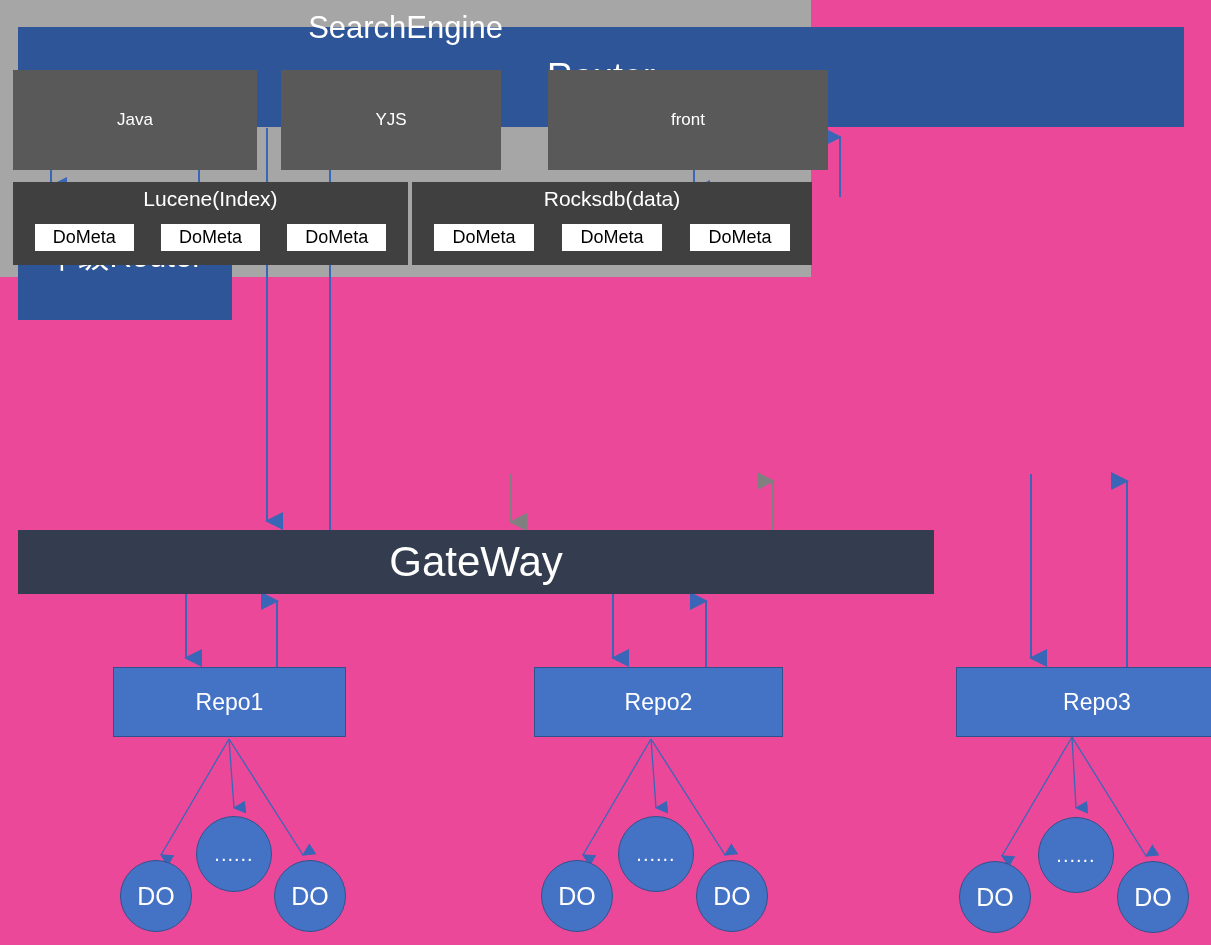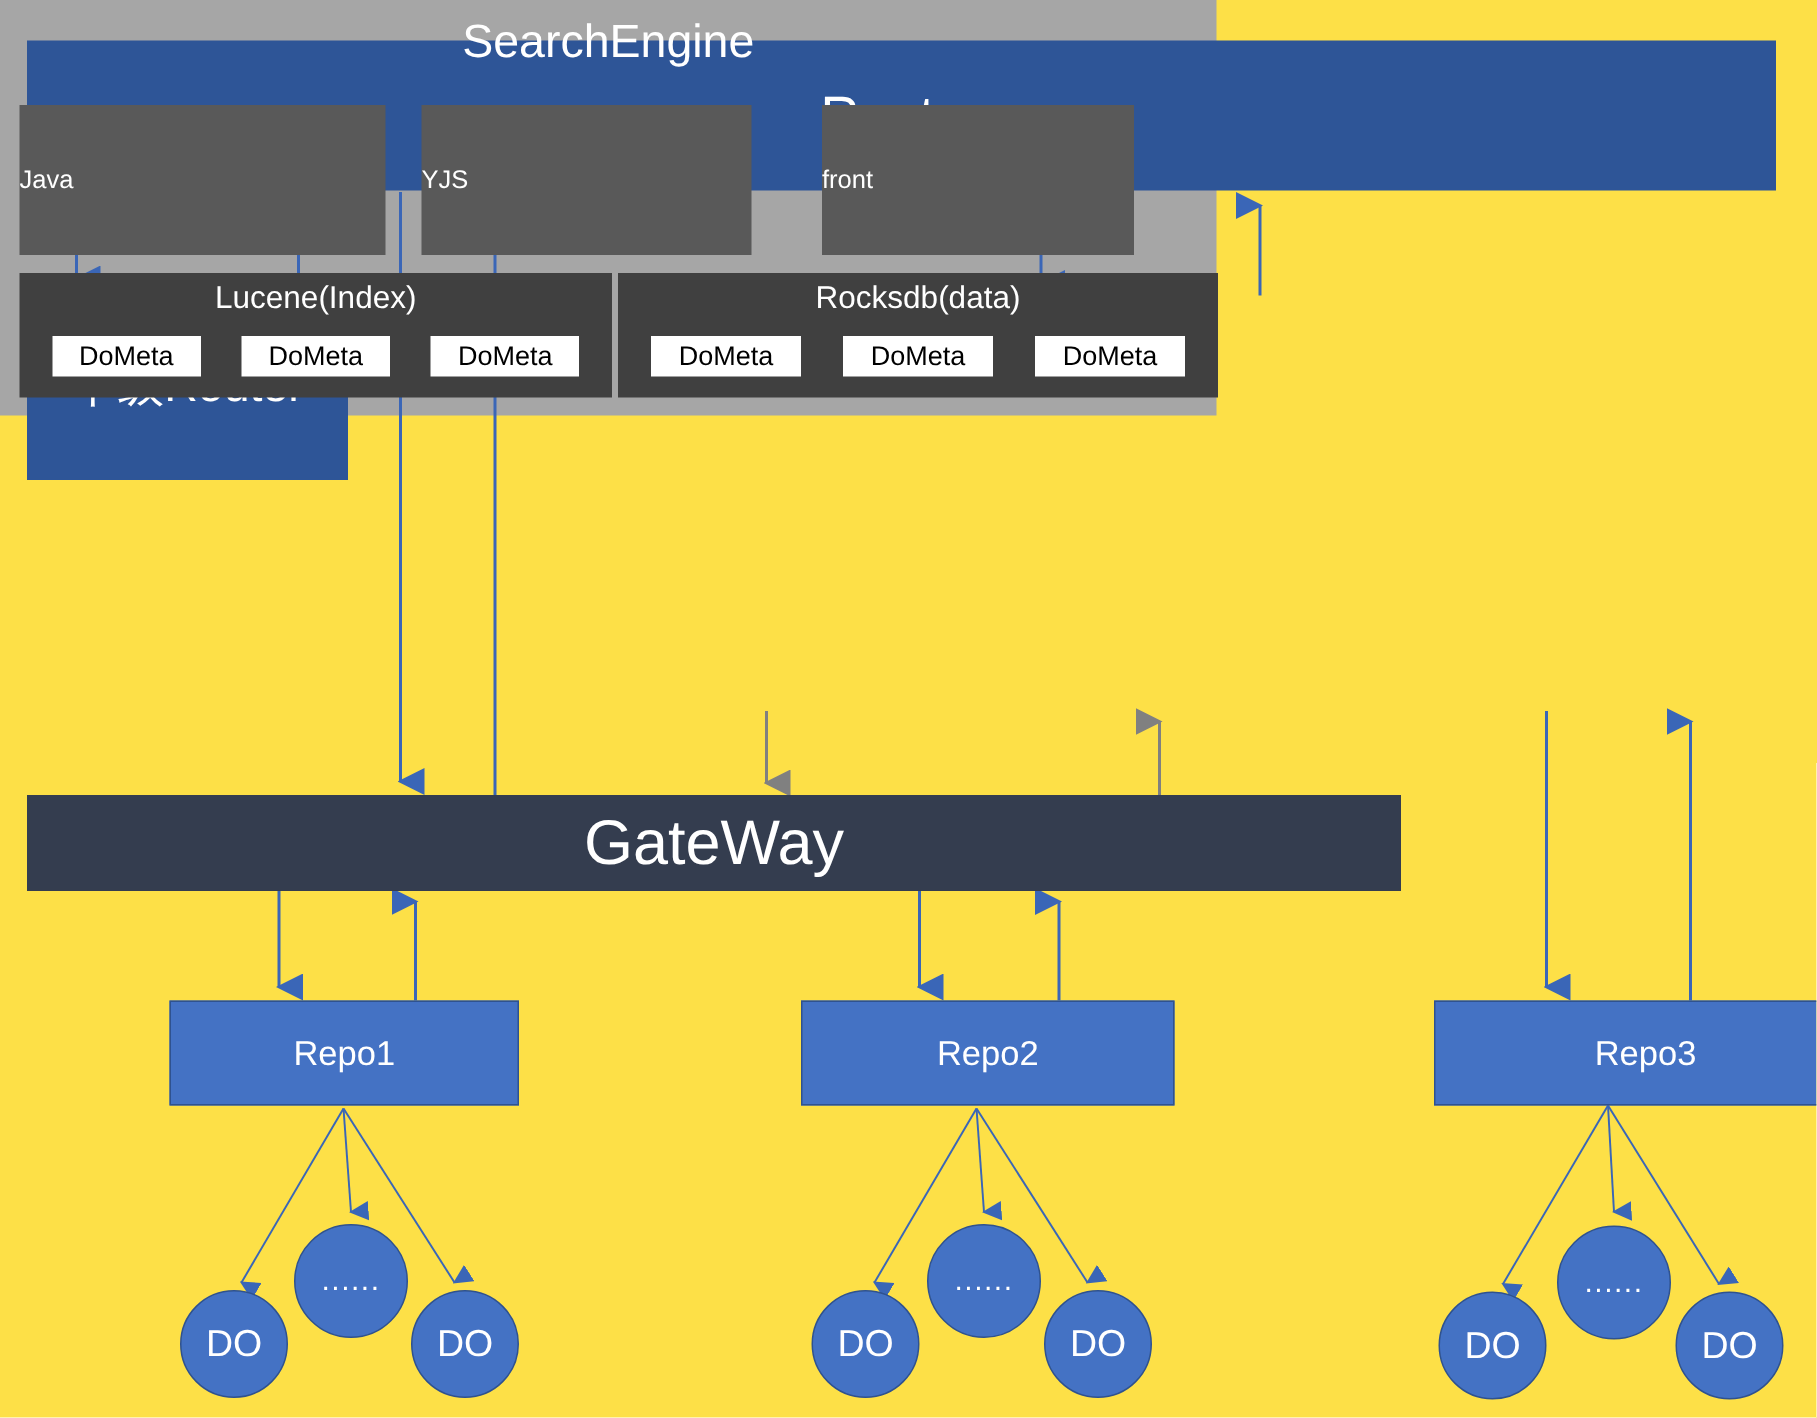--- a/index.html
+++ b/index.html
@@ -7,21 +7,21 @@
     padding: 0;
     background: #ffffff;
   }
   body {
     font-family: "Liberation Sans", "DejaVu Sans", sans-serif;
   }
   #stage {
     position: relative;
     width: 1211px;
     height: 945px;
-    background: #fde047;
+    background: #ec4899;
     overflow: hidden;
     text-decoration: underline;
   }
   .node {
     position: absolute;
     box-sizing: border-box;
     display: flex;
     align-items: center;
     justify-content: center;
     color: #ffffff;
@@ -57,26 +57,27 @@
     color: #ffffff;
     font-size: 31px;
   }
   .se-lang {
     position: absolute;
     background: #595959;
     color: #ffffff;
     font-size: 17px;
     display: flex;
     align-items: center;
+    justify-content: center;
     top: 70px;
     height: 100px;
   }
   #se-lang-0 { left: 13px;  width: 244px; }
   #se-lang-1 { left: 281px; width: 220px; }
-  #se-lang-2 { left: 548px; width: 208px; }
+  #se-lang-2 { left: 548px; width: 280px; }
 
   .se-store {
     position: absolute;
     background: #404040;
     top: 182px;
     height: 83px;
   }
   #se-store-0 { left: 13px;  width: 395px; }
   #se-store-1 { left: 412px; width: 400px; }
   .se-store-title {

